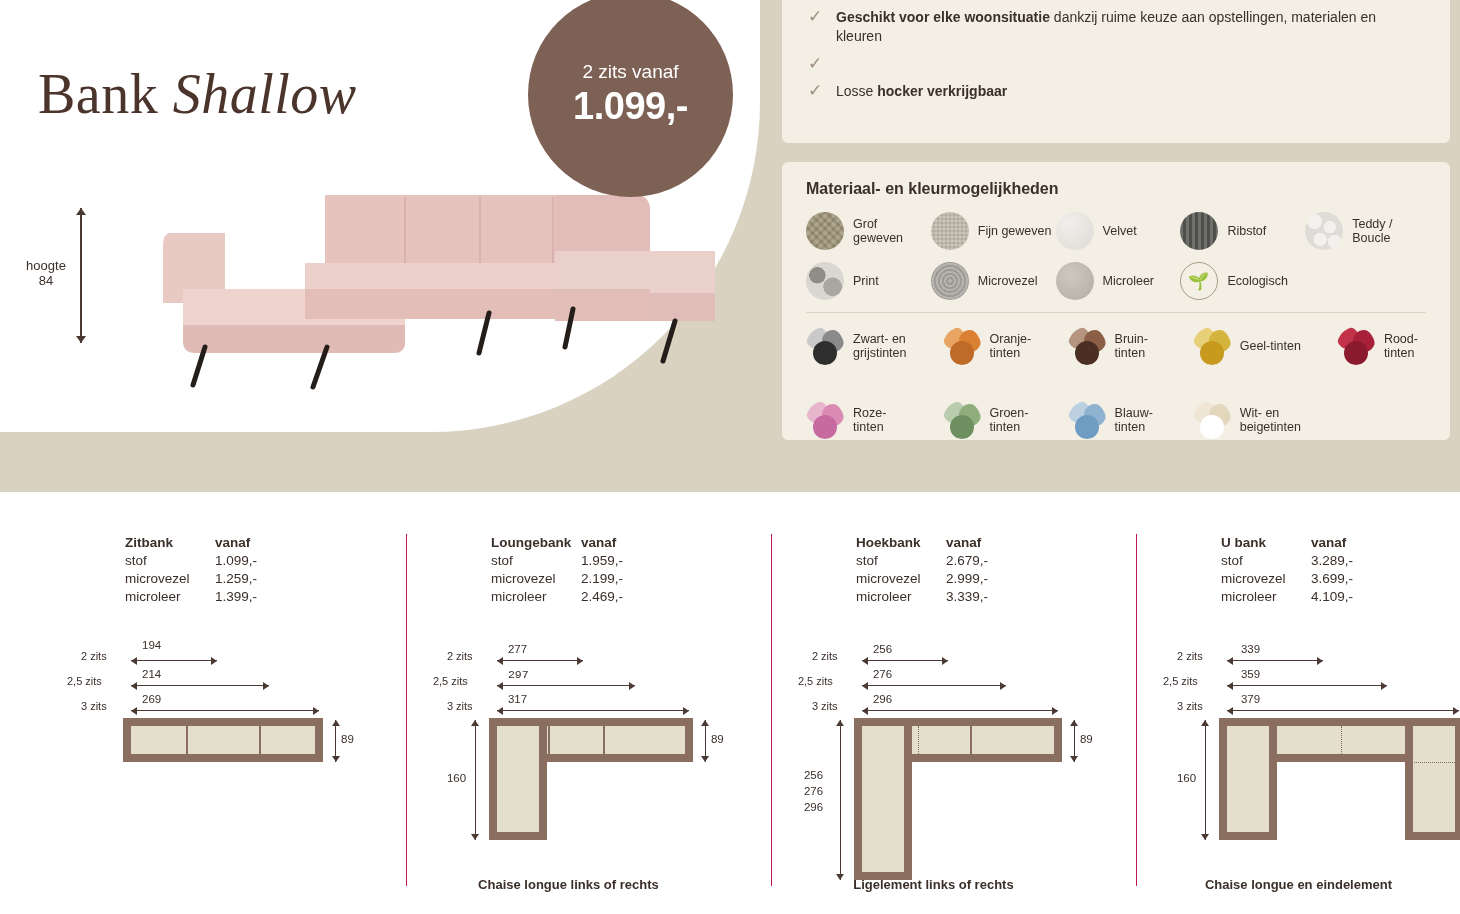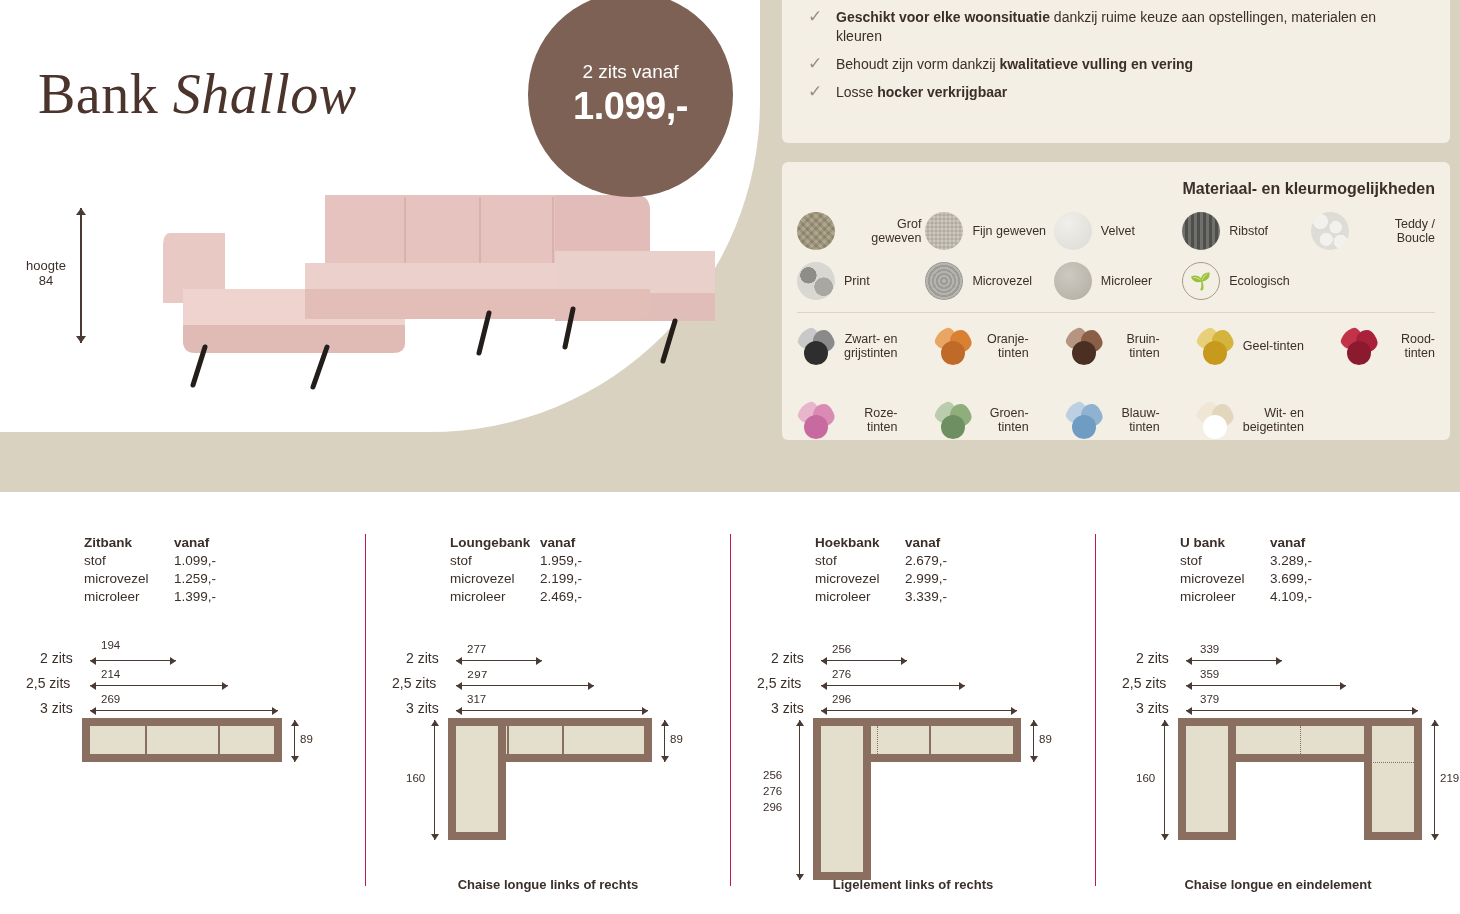--- a/index.html
+++ b/index.html
@@ -54,21 +54,21 @@
     border-left:5px solid transparent; border-right:5px solid transparent;
   }
   .hoogte-arrow:before { top:0; border-bottom:7px solid #4a3a33; }
   .hoogte-arrow:after { bottom:0; border-top:7px solid #4a3a33; }
 
   
   .panel {
     position:absolute; background:#f3efe4; border-radius:6px;
   }
   .panel-features { left:782px; top:-14px; width:668px; height:157px; padding:22px 26px; }
-  .panel-materials { left:782px; top:162px; width:668px; height:278px; padding:18px 15px;text-align:right; }
+  .panel-materials { left:782px; top:162px; width:668px; height:278px; padding:18px 24px; }
 
   .panel-h {
     font-size:16px; font-weight:bold; color:#3b2f2a; margin:0 0 14px 0;
   }
   .feature-row { display:flex; align-items:flex-start; margin-bottom:9px; }
   .check {
     width:18px; flex:0 0 18px; color:#9c8d7c; font-size:17px; line-height:18px; margin-right:10px;
   }
   .feature-text { font-size:14px; line-height:19px; color:#3b2f2a; max-width:560px; }
   .feature-text b { font-weight:bold; }
@@ -130,31 +130,31 @@
   .sw-multi i.c { width:24px;height:24px; left:7px; bottom:0; }
 
   
   .bottom {
     position:absolute; left:0; top:492px; width:1460px; height:422px; background:#fff;
   }
   .bottom-title {
     text-align:center; font-size:17px; font-weight:bold; padding-top:18px; color:#3b2f2a;
   }
   .cols { display:flex; position:absolute; top:42px; left:0; width:1460px; }
-  .col { width:365px; position:relative; padding:0 26px; }
+  .col { width:365px; position:relative; padding:0 26px;margin-left:41px; }
   .col + .col { border-left:1px solid #be185d; }
 
   .ptable { display:flex; font-size:13.5px; line-height:18px; padding-left:58px; }
   .ptable .names { width:90px; }
   .ptable .vals { width:110px; }
   .ptable .hd { font-weight:bold; }
 
   .diagram { position:relative; margin-top:30px; height:250px; }
 
-  .rowlab { position:absolute; font-size:14px; color:#3b2f2a; }
+  .rowlab { position:absolute; font-size:11px; color:#3b2f2a; }
   .dim { position:absolute; font-size:11.5px; color:#3b2f2a; }
 
   .harrow { position:absolute; height:1px; background:#4a3a33; }
   .harrow:before, .harrow:after {
     content:""; position:absolute; top:-3.5px; width:0;height:0;
     border-top:4px solid transparent; border-bottom:4px solid transparent;
   }
   .harrow:before { left:0; border-right:6px solid #4a3a33; }
   .harrow:after { right:0; border-left:6px solid #4a3a33; }
 
@@ -231,21 +231,20 @@
 
   <div class="panel panel-features">
 
     <div class="feature-row">
       <span class="check">✓</span>
       <span class="feature-text"><b>Geschikt voor elke woonsituatie</b><span> dankzij ruime keuze aan opstellingen, materialen en kleuren</span></span>
     </div>
 
     <div class="feature-row">
       <span class="check">✓</span>
-      <span class="feature-text"><span>Behoudt zijn vorm dankzij </span><b>kwalitatieve vulling en vering</b></span>
     </div>
 
     <div class="feature-row">
       <span class="check">✓</span>
       <span class="feature-text"><span>Losse </span><b>hocker verkrijgbaar</b></span>
     </div>
   </div>
 
   <div class="panel panel-materials">
     <div class="panel-h">Materiaal- en kleurmogelijkheden</div>

